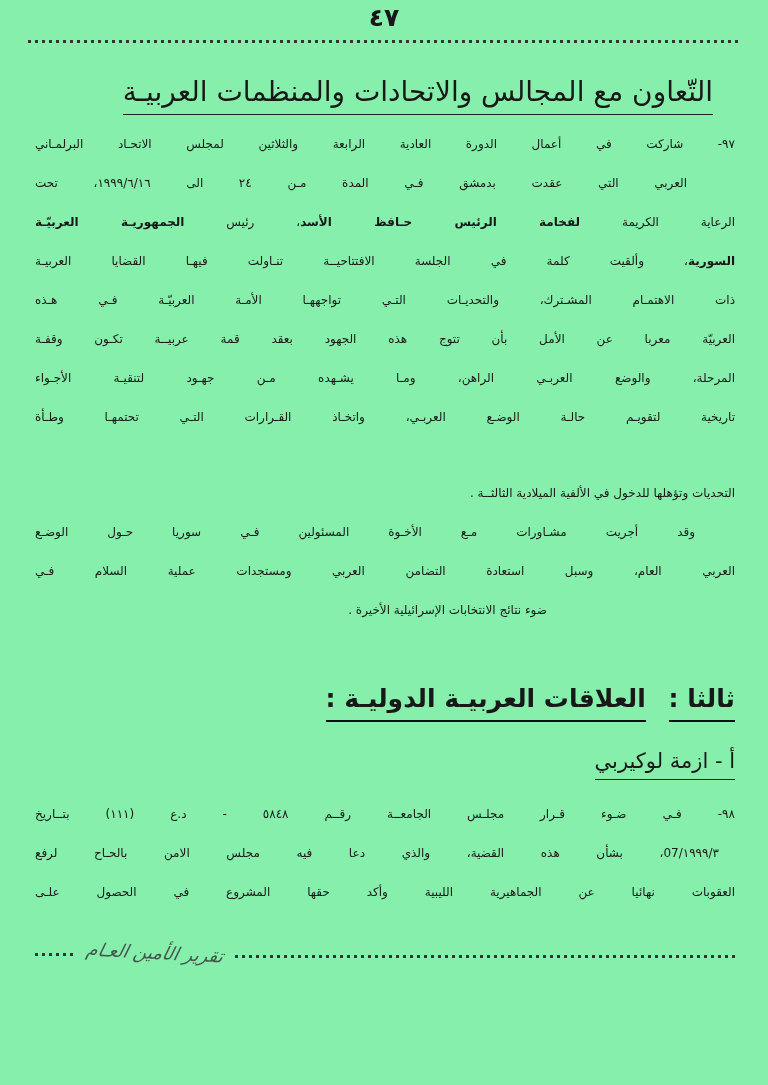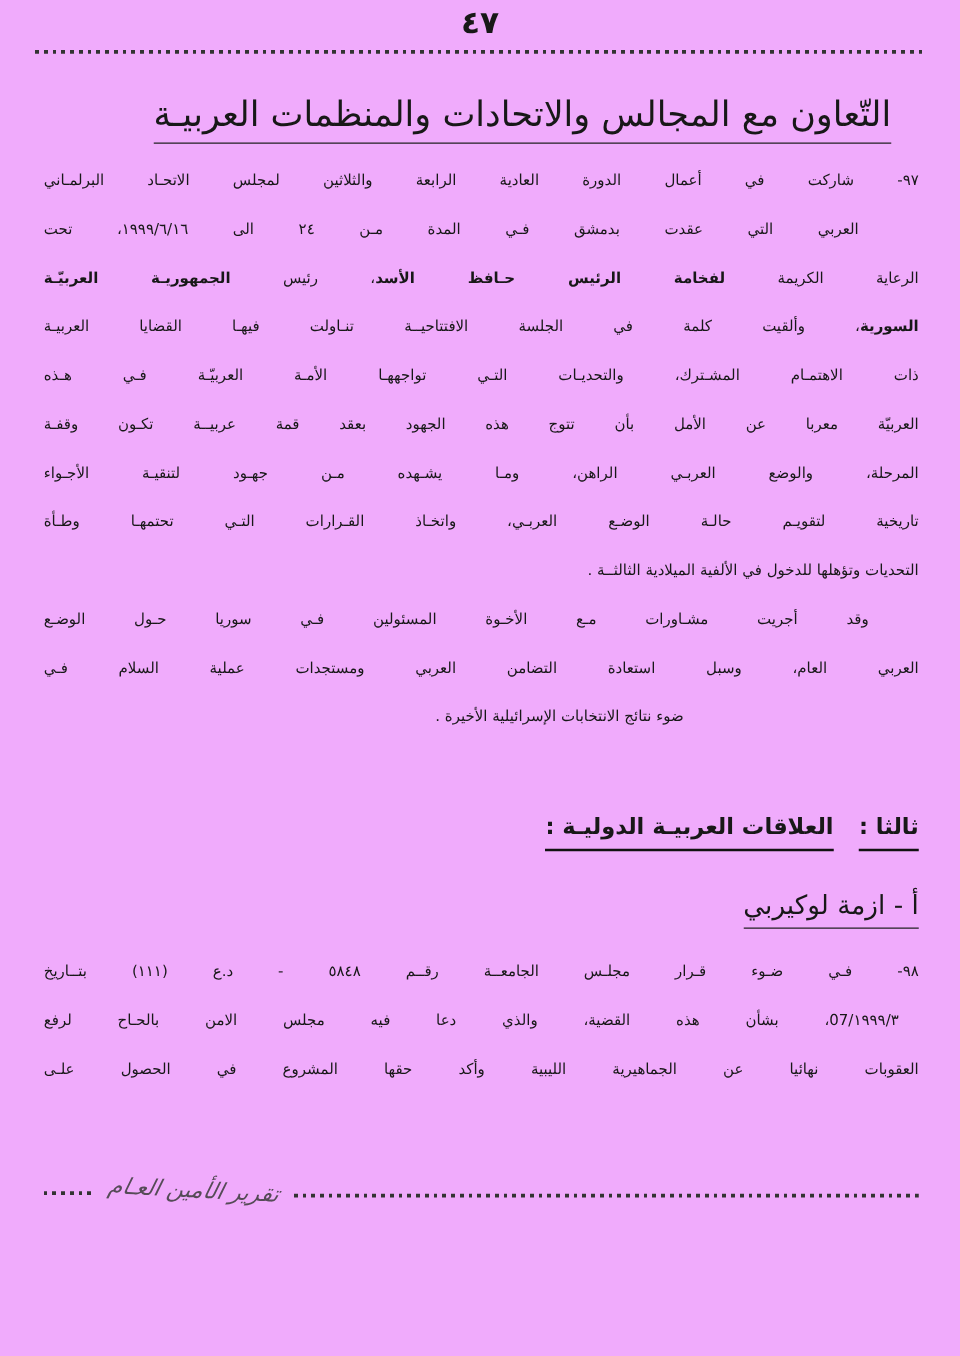--- a/index.html
+++ b/index.html
@@ -1,19 +1,19 @@
 <!DOCTYPE html>
 <html lang="ar"><head>
 <meta charset="utf-8">
 <style>
   html,body{margin:0;padding:0;background:#e8e8e8;}
   .page{
     position:relative;
     width:768px;height:1085px;
-    background:#f0abfc;
+    background:#86efac;
     font-family:"DejaVu Sans",sans-serif;
     color:#181818;
     direction:rtl;
     overflow:hidden;
   }
   .pagenum{
     text-align:center;
     font-size:25px;
     font-weight:600;
     padding-top:3px;
@@ -37,31 +37,31 @@
   .u{border-bottom:1.6px solid #222;padding-bottom:6px;}
   .para{font-size:12px;line-height:39px;}
   .p97{margin-top:18px;}
   .p98{margin-top:19px;}
   .pline{
     text-align:justify;
     text-align-last:justify;
     height:39px;
     overflow:hidden;
   }
-  .pline.end{text-align:right;text-align-last:right;}
+  .pline.end{text-align:right;text-align-last:right;margin-top:37px;}
   .pline.ind-l2{padding-right:48px;}
   .pline.ind-l10{padding-right:40px;}
   .pline.ind-l12{padding-right:188px;text-align:right;text-align-last:right;}
   .pline.ind98-l2{padding-right:16px;}
   .num{white-space:nowrap;}
   .b{font-weight:bold;}
   .sec-heading{
     margin-top:54px;
     text-align:right;
-    font-size:18px;
+    font-size:25px;
     font-weight:bold;
     line-height:30px;
   }
   .sec-heading .u{border-bottom:2px solid #111;padding-bottom:7px;}
   .sec-label{margin-left:14px;}
   .sub-heading{
     margin-top:32px;
     text-align:right;
     font-size:21px;
     line-height:30px;

